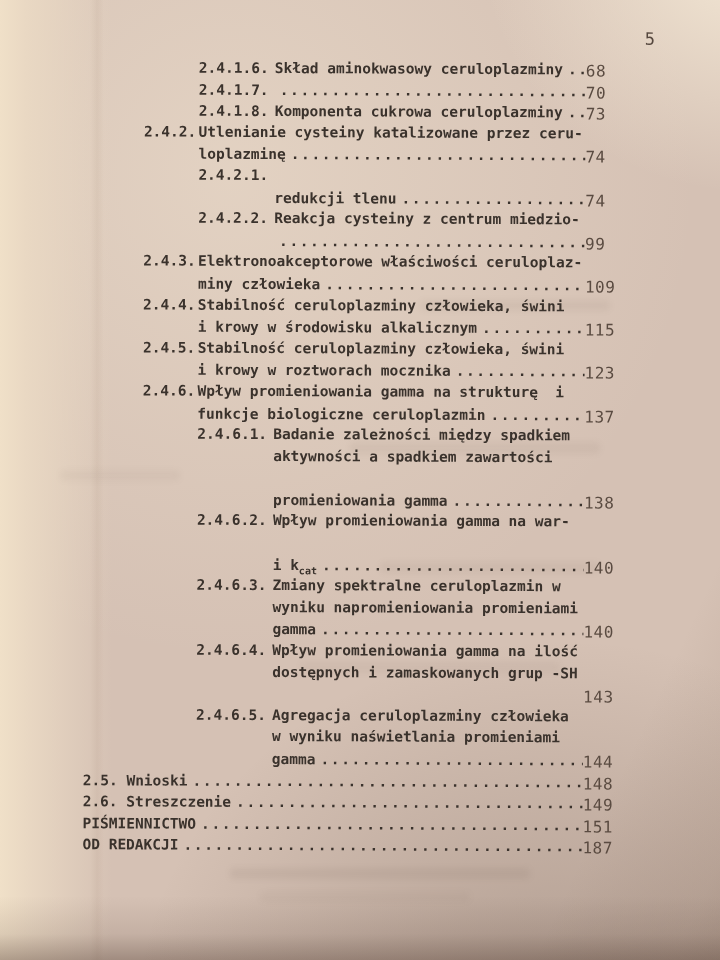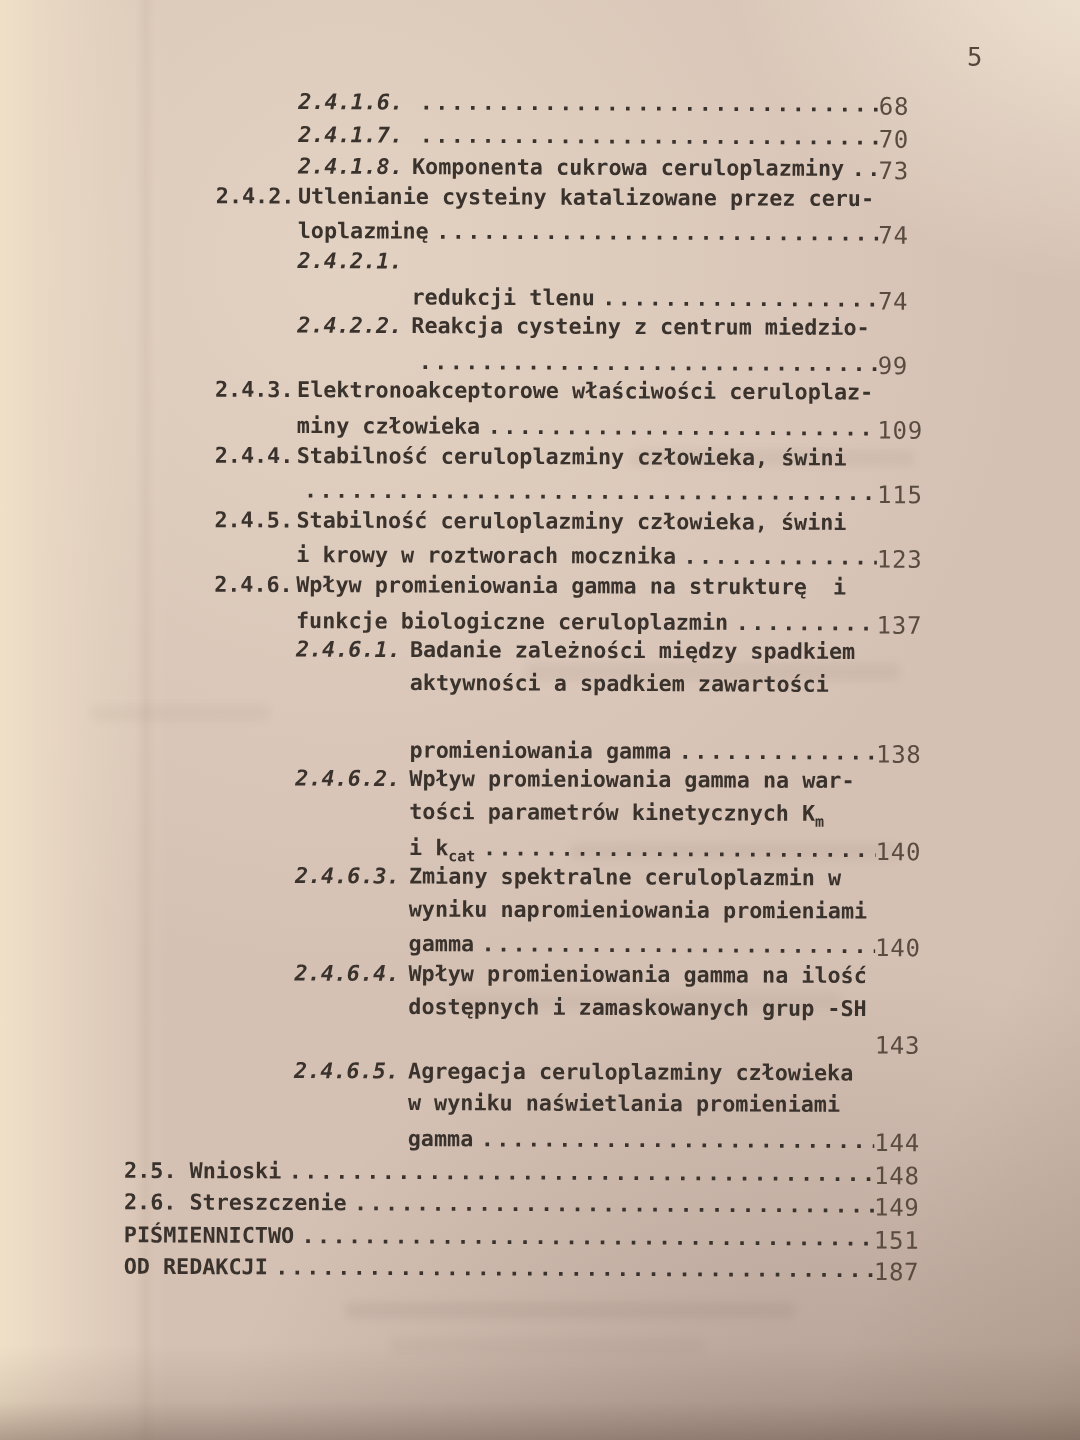--- a/index.html
+++ b/index.html
@@ -37,21 +37,21 @@
     display:flex; align-items:baseline;
     height:21.6px; line-height:21.6px;
     font-size:14.5px; font-weight:700;
     white-space:pre;
   }
   .lvl-a{padding-left:86px;}
   .lvl-b{padding-left:142px;}
   .lvl-c{padding-left:199px;}
   .num{flex:0 0 auto; display:inline-block;}
   .num-b{width:57px;text-align:center;}
-  .num-c{width:76px;font-style:italic;}
+  .num-c{width:76px;}
   .txt{flex:0 0 auto;}
   .sub{font-size:10px; position:relative; top:4px; letter-spacing:0;}
   .leader{
     flex:1 1 auto; overflow:hidden;
     letter-spacing:1.6px; padding-left:5px;
     font-weight:700;
   }
   .pg{
     flex:0 0 auto; width:70px; text-align:left;
     font-weight:400; font-size:16px;
@@ -79,43 +79,43 @@
   <div class="bleed b2"></div>
   <div class="bleed b3"></div>
   <div class="bleed b4"></div>
   <div class="bleed b5"></div>
   <div class="bleed b6"></div>
   <div class="bleed b7"></div>
 
   <div class="content">
     <div class="pagehead">5</div>
     <div class="toc">
-        <div class="row lvl-c"><span class="num num-c">2.4.1.6.</span><span class="leader">................................................................................</span><span class="pg">68</span></div>
+        <div class="row lvl-c"><span class="num num-c">2.4.1.6.</span><span class="txt"><span>Skład aminokwasowy ceruloplazminy</span></span><span class="leader">................................................................................</span><span class="pg">68</span></div>
         <div class="row lvl-c"><span class="num num-c">2.4.1.7.</span><span class="leader">................................................................................</span><span class="pg">70</span></div>
         <div class="row lvl-c"><span class="num num-c">2.4.1.8.</span><span class="txt"><span>Komponenta cukrowa ceruloplazminy</span></span><span class="leader">................................................................................</span><span class="pg">73</span></div>
         <div class="row lvl-b"><span class="num num-b">2.4.2.</span><span class="txt"><span>Utlenianie cysteiny katalizowane przez ceru-</span></span></div>
         <div class="row lvl-b"><span class="num num-b"></span><span class="txt"><span>loplazminę</span></span><span class="leader">................................................................................</span><span class="pg">74</span></div>
         <div class="row lvl-c"><span class="num num-c">2.4.2.1.</span></div>
         <div class="row lvl-c"><span class="num num-c"></span><span class="txt"><span>redukcji tlenu</span></span><span class="leader">................................................................................</span><span class="pg">74</span></div>
         <div class="row lvl-c"><span class="num num-c">2.4.2.2.</span><span class="txt"><span>Reakcja cysteiny z centrum miedzio-</span></span></div>
         <div class="row lvl-c"><span class="num num-c"></span><span class="leader">................................................................................</span><span class="pg">99</span></div>
         <div class="row lvl-b"><span class="num num-b">2.4.3.</span><span class="txt"><span>Elektronoakceptorowe właściwości ceruloplaz-</span></span></div>
         <div class="row lvl-b"><span class="num num-b"></span><span class="txt"><span>miny człowieka</span></span><span class="leader">................................................................................</span><span class="pg">109</span></div>
         <div class="row lvl-b"><span class="num num-b">2.4.4.</span><span class="txt"><span>Stabilność ceruloplazminy człowieka, świni</span></span></div>
-        <div class="row lvl-b"><span class="num num-b"></span><span class="leader">................................................................................</span><span class="pg">115</span></div>
+        <div class="row lvl-b"><span class="num num-b"></span><span class="txt"><span>i krowy w środowisku alkalicznym</span></span><span class="leader">................................................................................</span><span class="pg">115</span></div>
         <div class="row lvl-b"><span class="num num-b">2.4.5.</span><span class="txt"><span>Stabilność ceruloplazminy człowieka, świni</span></span></div>
         <div class="row lvl-b"><span class="num num-b"></span><span class="txt"><span>i krowy w roztworach mocznika</span></span><span class="leader">................................................................................</span><span class="pg">123</span></div>
         <div class="row lvl-b"><span class="num num-b">2.4.6.</span><span class="txt"><span>Wpływ promieniowania gamma na strukturę  i</span></span></div>
         <div class="row lvl-b"><span class="num num-b"></span><span class="txt"><span>funkcje biologiczne ceruloplazmin</span></span><span class="leader">................................................................................</span><span class="pg">137</span></div>
         <div class="row lvl-c"><span class="num num-c">2.4.6.1.</span><span class="txt"><span>Badanie zależności między spadkiem</span></span></div>
         <div class="row lvl-c"><span class="num num-c"></span><span class="txt"><span>aktywności a spadkiem zawartości</span></span></div>
         <div class="row lvl-c"><span class="num num-c"></span></div>
         <div class="row lvl-c"><span class="num num-c"></span><span class="txt"><span>promieniowania gamma</span></span><span class="leader">................................................................................</span><span class="pg">138</span></div>
         <div class="row lvl-c"><span class="num num-c">2.4.6.2.</span><span class="txt"><span>Wpływ promieniowania gamma na war-</span></span></div>
-        <div class="row lvl-c"><span class="num num-c"></span><span class="txt"><span>tości parametrów kinetycznych K</span><span class="sub">m</span></span></div>
+        <div class="row lvl-c"><span class="num num-c"></span></div>
         <div class="row lvl-c"><span class="num num-c"></span><span class="txt"><span>i k</span><span class="sub">cat</span></span><span class="leader">................................................................................</span><span class="pg">140</span></div>
         <div class="row lvl-c"><span class="num num-c">2.4.6.3.</span><span class="txt"><span>Zmiany spektralne ceruloplazmin w</span></span></div>
         <div class="row lvl-c"><span class="num num-c"></span><span class="txt"><span>wyniku napromieniowania promieniami</span></span></div>
         <div class="row lvl-c"><span class="num num-c"></span><span class="txt"><span>gamma</span></span><span class="leader">................................................................................</span><span class="pg">140</span></div>
         <div class="row lvl-c"><span class="num num-c">2.4.6.4.</span><span class="txt"><span>Wpływ promieniowania gamma na ilość</span></span></div>
         <div class="row lvl-c"><span class="num num-c"></span><span class="txt"><span>dostępnych i zamaskowanych grup -SH</span></span></div>
         <div class="row lvl-c"><span class="num num-c"></span><span class="leader"></span><span class="pg">143</span></div>
         <div class="row lvl-c"><span class="num num-c">2.4.6.5.</span><span class="txt"><span>Agregacja ceruloplazminy człowieka</span></span></div>
         <div class="row lvl-c"><span class="num num-c"></span><span class="txt"><span>w wyniku naświetlania promieniami</span></span></div>
         <div class="row lvl-c"><span class="num num-c"></span><span class="txt"><span>gamma</span></span><span class="leader">................................................................................</span><span class="pg">144</span></div>

